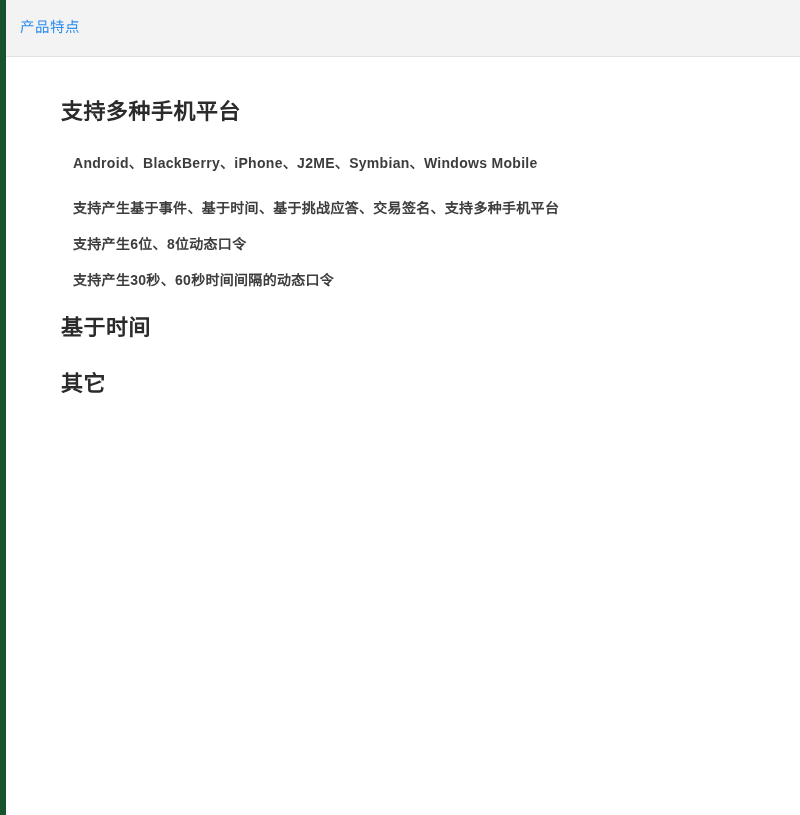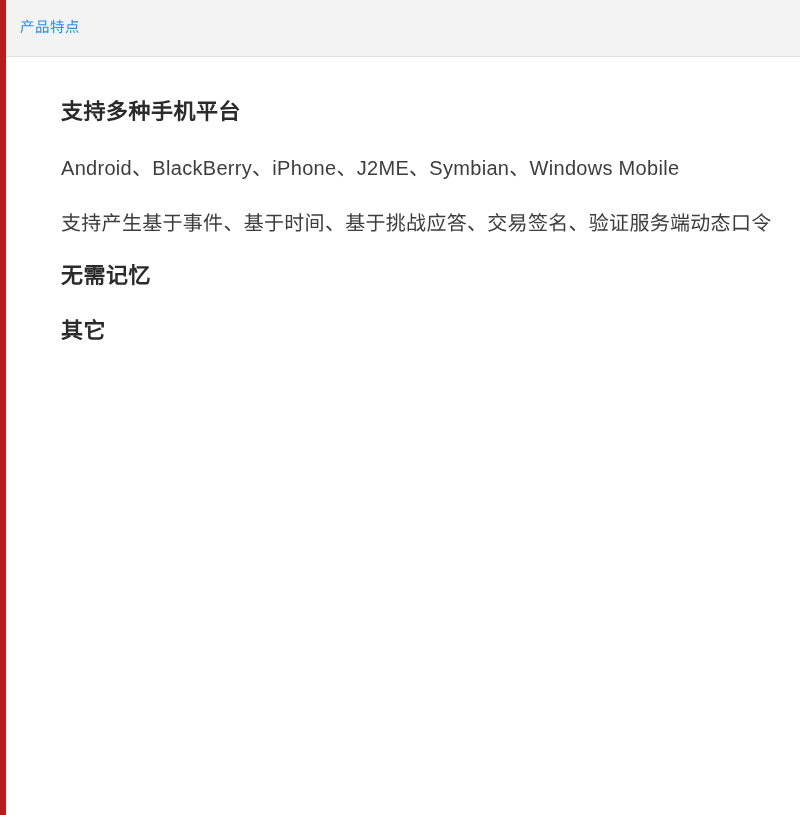--- a/index.html
+++ b/index.html
@@ -14,21 +14,21 @@
     font-family: "Liberation Sans", "DejaVu Sans", sans-serif;
     color: #333333;
     overflow: hidden;
   }
 
   .page {
     width: 800px;
     height: 815px;
     position: relative;
     box-sizing: border-box;
-    border-left: 6px solid #b91c1c;
+    border-left: 6px solid #14532d;
   }
 
   
   .header-bar {
     height: 57px;
     background: #f3f3f3;
     border-bottom: 1px solid #e2e2e2;
     display: flex;
     align-items: center;
     padding-left: 14px;
@@ -60,26 +60,26 @@
     line-height: 1.35;
     letter-spacing: 0.5px;
   }
 
   .section-body {
     margin: 0;
     padding: 0;
   }
 
   p.section-line {
-    font-size: 20px;
+    font-size: 14px;
     color: #3d3d3d;
     line-height: 1.55;
-    margin: 0;
+    margin: 12px;
     letter-spacing: 0.3px;
-    font-weight: 400;
+    font-weight: 700;
   }
 
   
   .section.s0 { margin-top: 12px; }
   .section.s0 h2.section-heading { margin-bottom: 26px; }
 
   .section.s1 { margin-top: 24px; }
   .section.s1 h2.section-heading { margin-bottom: 24px; }
   .section.s1 p.section-line { margin-bottom: 14px; }
 
@@ -110,28 +110,30 @@
 
     <div class="section s0">
       <h2 class="section-heading">支持多种手机平台</h2>
       <div class="section-body">
         <p class="section-line">Android、BlackBerry、iPhone、J2ME、Symbian、Windows Mobile</p>
       </div>
     </div>
 
     <div class="section s1">
       <div class="section-body">
-        <p class="section-line">支持产生基于事件、基于时间、基于挑战应答、交易签名、验证服务端动态口令</p>
+        <p class="section-line">支持产生基于事件、基于时间、基于挑战应答、交易签名、支持多种手机平台</p>
+        <p class="section-line">支持产生6位、8位动态口令</p>
+        <p class="section-line">支持产生30秒、60秒时间间隔的动态口令</p>
       </div>
     </div>
 
 
 
     <div class="section s4">
-      <h2 class="section-heading">无需记忆</h2>
+      <h2 class="section-heading">基于时间</h2>
     </div>
 
     <div class="section s5">
       <h2 class="section-heading">其它</h2>
     </div>
 
   </div>
 </div>
 
 </body></html>

